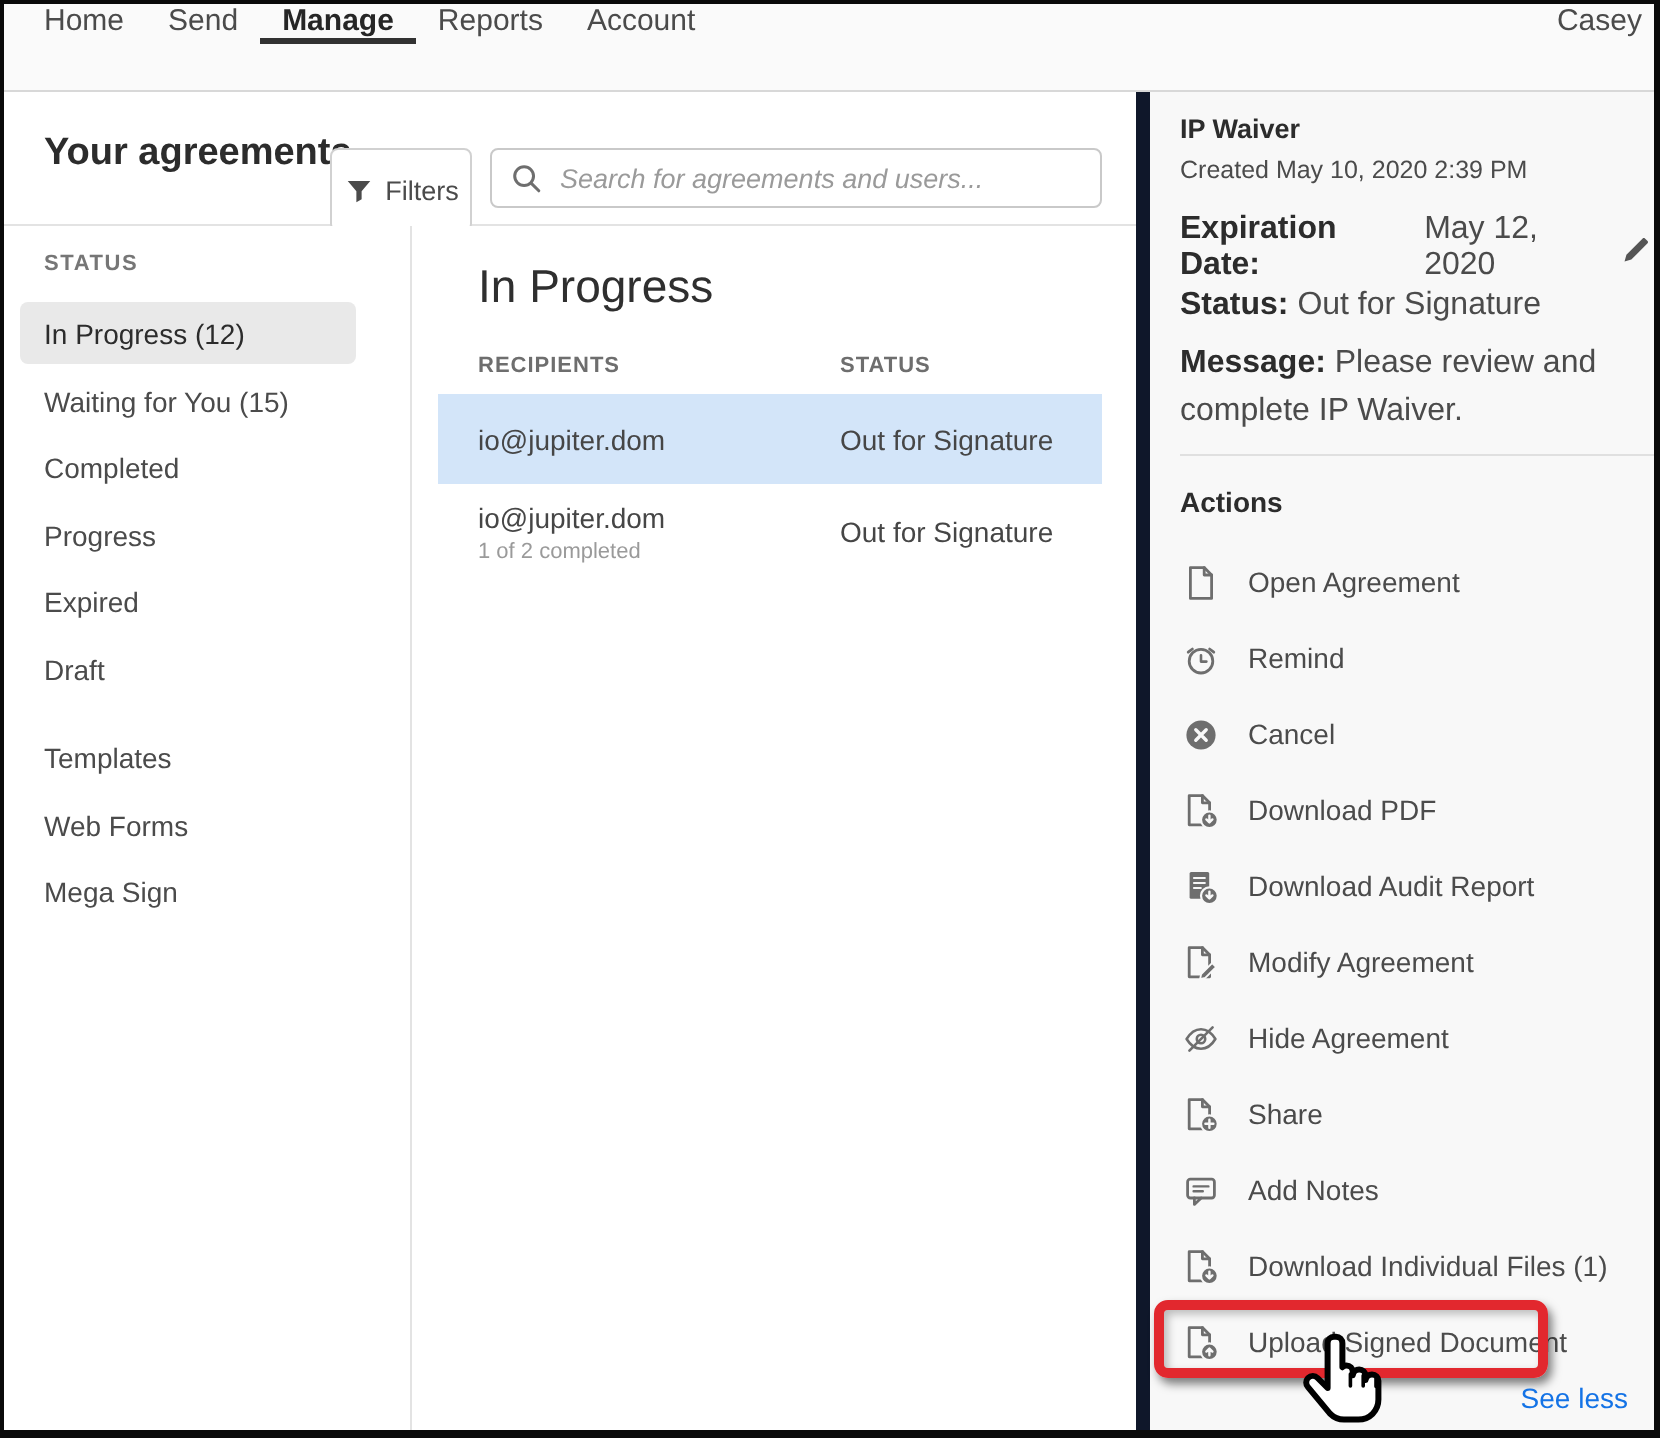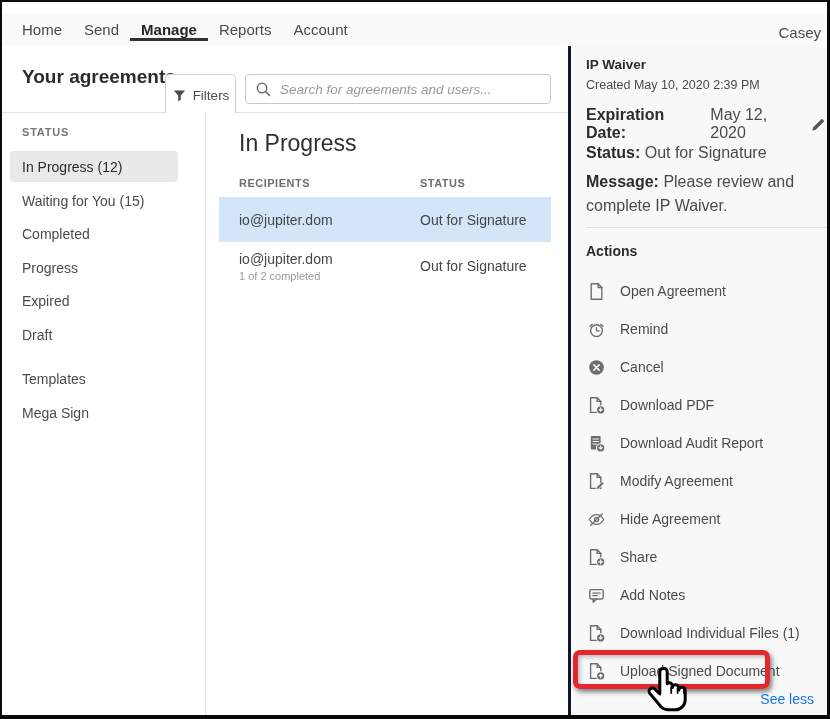--- a/index.html
+++ b/index.html
@@ -3,22 +3,22 @@
 <meta charset="utf-8">
 <style>
   html,body { margin:0; padding:0; background:#fff; }
   .page {
     position:relative; width:830px; height:719px; box-sizing:border-box;
     border:solid #0a0a0a; border-width:2px 3px 4px 2px; background:#fff;
     font-family:"Liberation Sans", sans-serif; overflow:hidden;
     -webkit-font-smoothing:antialiased;
   }
   
-  .topnav { position:absolute; top:12px; left:0; right:0; height:44px; background:#fafafa;
-    border-bottom:1px solid #d8d8d8; display:flex; align-items:flex-end; padding:0 6px 16px 9px; box-sizing:border-box; }
+  .topnav { position:absolute; top:0; left:0; right:0; height:44px; background:#fafafa;
+    border-bottom:1px solid #d8d8d8; display:flex; align-items:flex-start; padding:0 6px 16px 9px; box-sizing:border-box; }
   .nav-item { display:flex; align-items:center; padding:0 11px; font-size:15px; color:#4b4b4b;
     cursor:pointer; border-bottom:3px solid transparent; box-sizing:border-box; }
   .nav-item.active { font-weight:bold; color:#262626; border-bottom-color:#323232; }
   .nav-user { margin-left:auto; display:flex; align-items:center; font-size:15px; color:#4b4b4b; padding-right:0; }
   
   .header { position:absolute; top:44px; left:0; width:566px; height:67px; background:#fff;
     border-bottom:1px solid #e3e3e3; box-sizing:border-box; }
   .page-title { position:absolute; left:20px; top:20px; font-size:19px; font-weight:bold; color:#2c2c2c; }
   .filters-btn { position:absolute; left:163px; top:28px; width:71px; height:42px; border:1px solid #d1d1d1;
     border-radius:4px; background:#fff; display:flex; align-items:center; justify-content:center; gap:6px;
@@ -44,21 +44,21 @@
   .rows { position:absolute; left:13px; top:84px; width:332px; }
   .row { display:flex; align-items:center; cursor:pointer; }
   .row.selected { background:#d3e5f9; height:45px; }
   .row.plain { height:48px; }
   .row .c1 { width:201px; padding-left:20px; box-sizing:border-box; }
   .recipient { font-size:14px; color:#464646; }
   .row-note { font-size:11px; color:#9a9a9a; margin-top:3px; }
   .status-cell { font-size:14px; color:#464646; }
   
   .panel { position:absolute; left:566px; top:44px; right:0; bottom:0; background:#f8f8f8;
-    border-left:3px solid #0f172a; box-sizing:border-box; }
+    border-left:7px solid #0f172a; box-sizing:border-box; }
   .p-title { position:absolute; left:15px; top:11px; font-size:13.5px; font-weight:bold; color:#2c2c2c; }
   .p-created { position:absolute; left:15px; top:32px; font-size:12.5px; color:#4b4b4b; }
   .p-line { position:absolute; left:15px; font-size:16px; color:#4b4b4b; }
   .p-line b { color:#2c2c2c; }
   .p-exp { top:60px; display:flex; align-items:center; gap:7px; }
   .p-status { top:98px; }
   .p-message { top:124px; width:242px; line-height:1.5; }
   .pencil { cursor:pointer; display:inline-flex; }
   .p-divider { position:absolute; left:15px; right:0; top:181px; border-top:1px solid #e0e0e0; }
   .p-actions-title { position:absolute; left:15px; top:197px; font-size:14px; font-weight:bold; color:#2c2c2c; }
@@ -110,20 +110,21 @@
     <div class="side-label">STATUS</div>
     <div class="side-list">
       <div class="side-item selected">In Progress (12)</div>
       <div class="side-item">Waiting for You (15)</div>
       <div class="side-item">Completed</div>
       <div class="side-item">Progress</div>
       <div class="side-item">Expired</div>
       <div class="side-item">Draft</div>
       <div class="side-gap"></div>
       <div class="side-item">Templates</div>
+      <div class="side-item">Web Forms</div>
       <div class="side-item">Mega Sign</div>
     </div>
   </div>
 
   <div class="mainlist">
     <div class="list-title">In Progress</div>
     <div class="cols">
       <div class="c1h">RECIPIENTS</div>
       <div>STATUS</div>
     </div>

